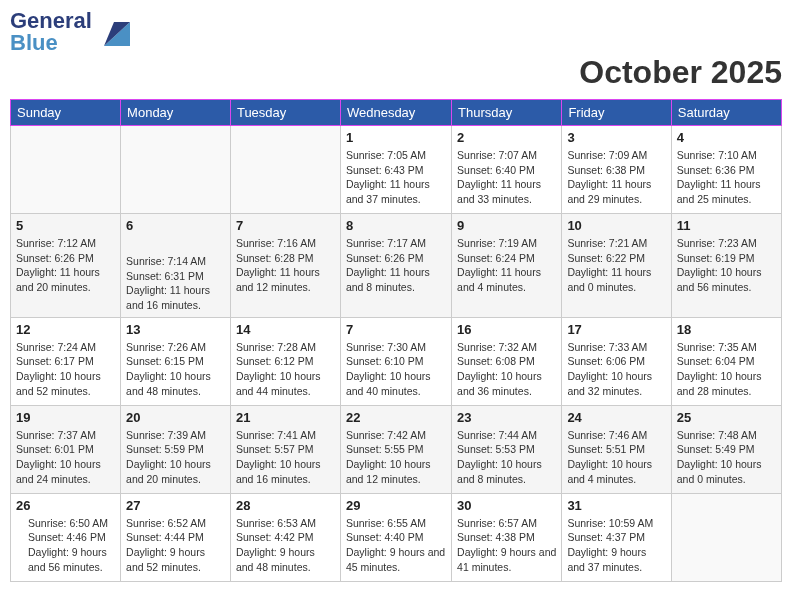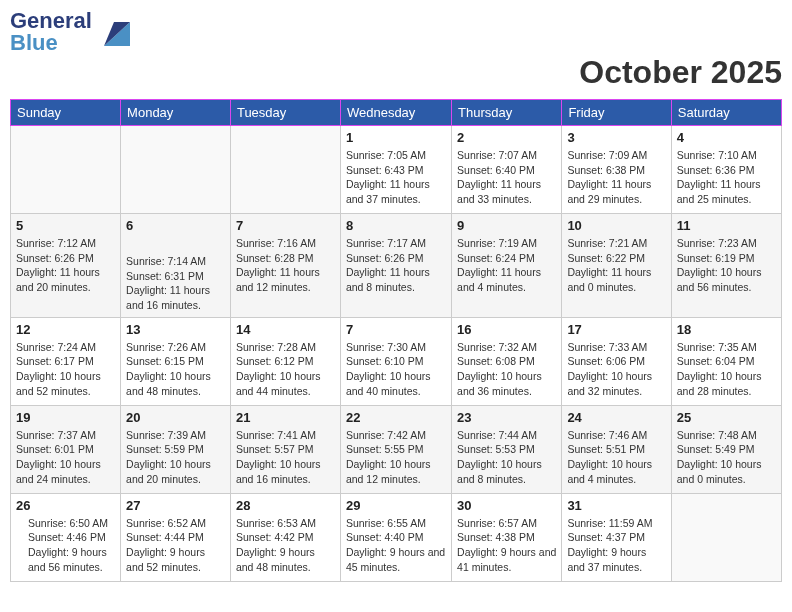--- a/index.html
+++ b/index.html
@@ -316,20 +316,20 @@
 Daylight: 9 hours and 45 minutes.</div>
         </td>
         <td>
           <div class="day-num">30</div>
           <div class="day-detail" style="white-space: pre-line;">Sunrise: 6:57 AM
 Sunset: 4:38 PM
 Daylight: 9 hours and 41 minutes.</div>
         </td>
         <td>
           <div class="day-num">31</div>
-          <div class="day-detail" style="white-space: pre-line;">Sunrise: 11:59 AM
+          <div class="day-detail" style="white-space: pre-line;">Sunrise: 10:59 AM
 Sunset: 4:37 PM
 Daylight: 9 hours and 37 minutes.</div>
         </td>
         <td class="empty"></td>
       </tr>
     </tbody>
   </table>
 
 </body></html>

